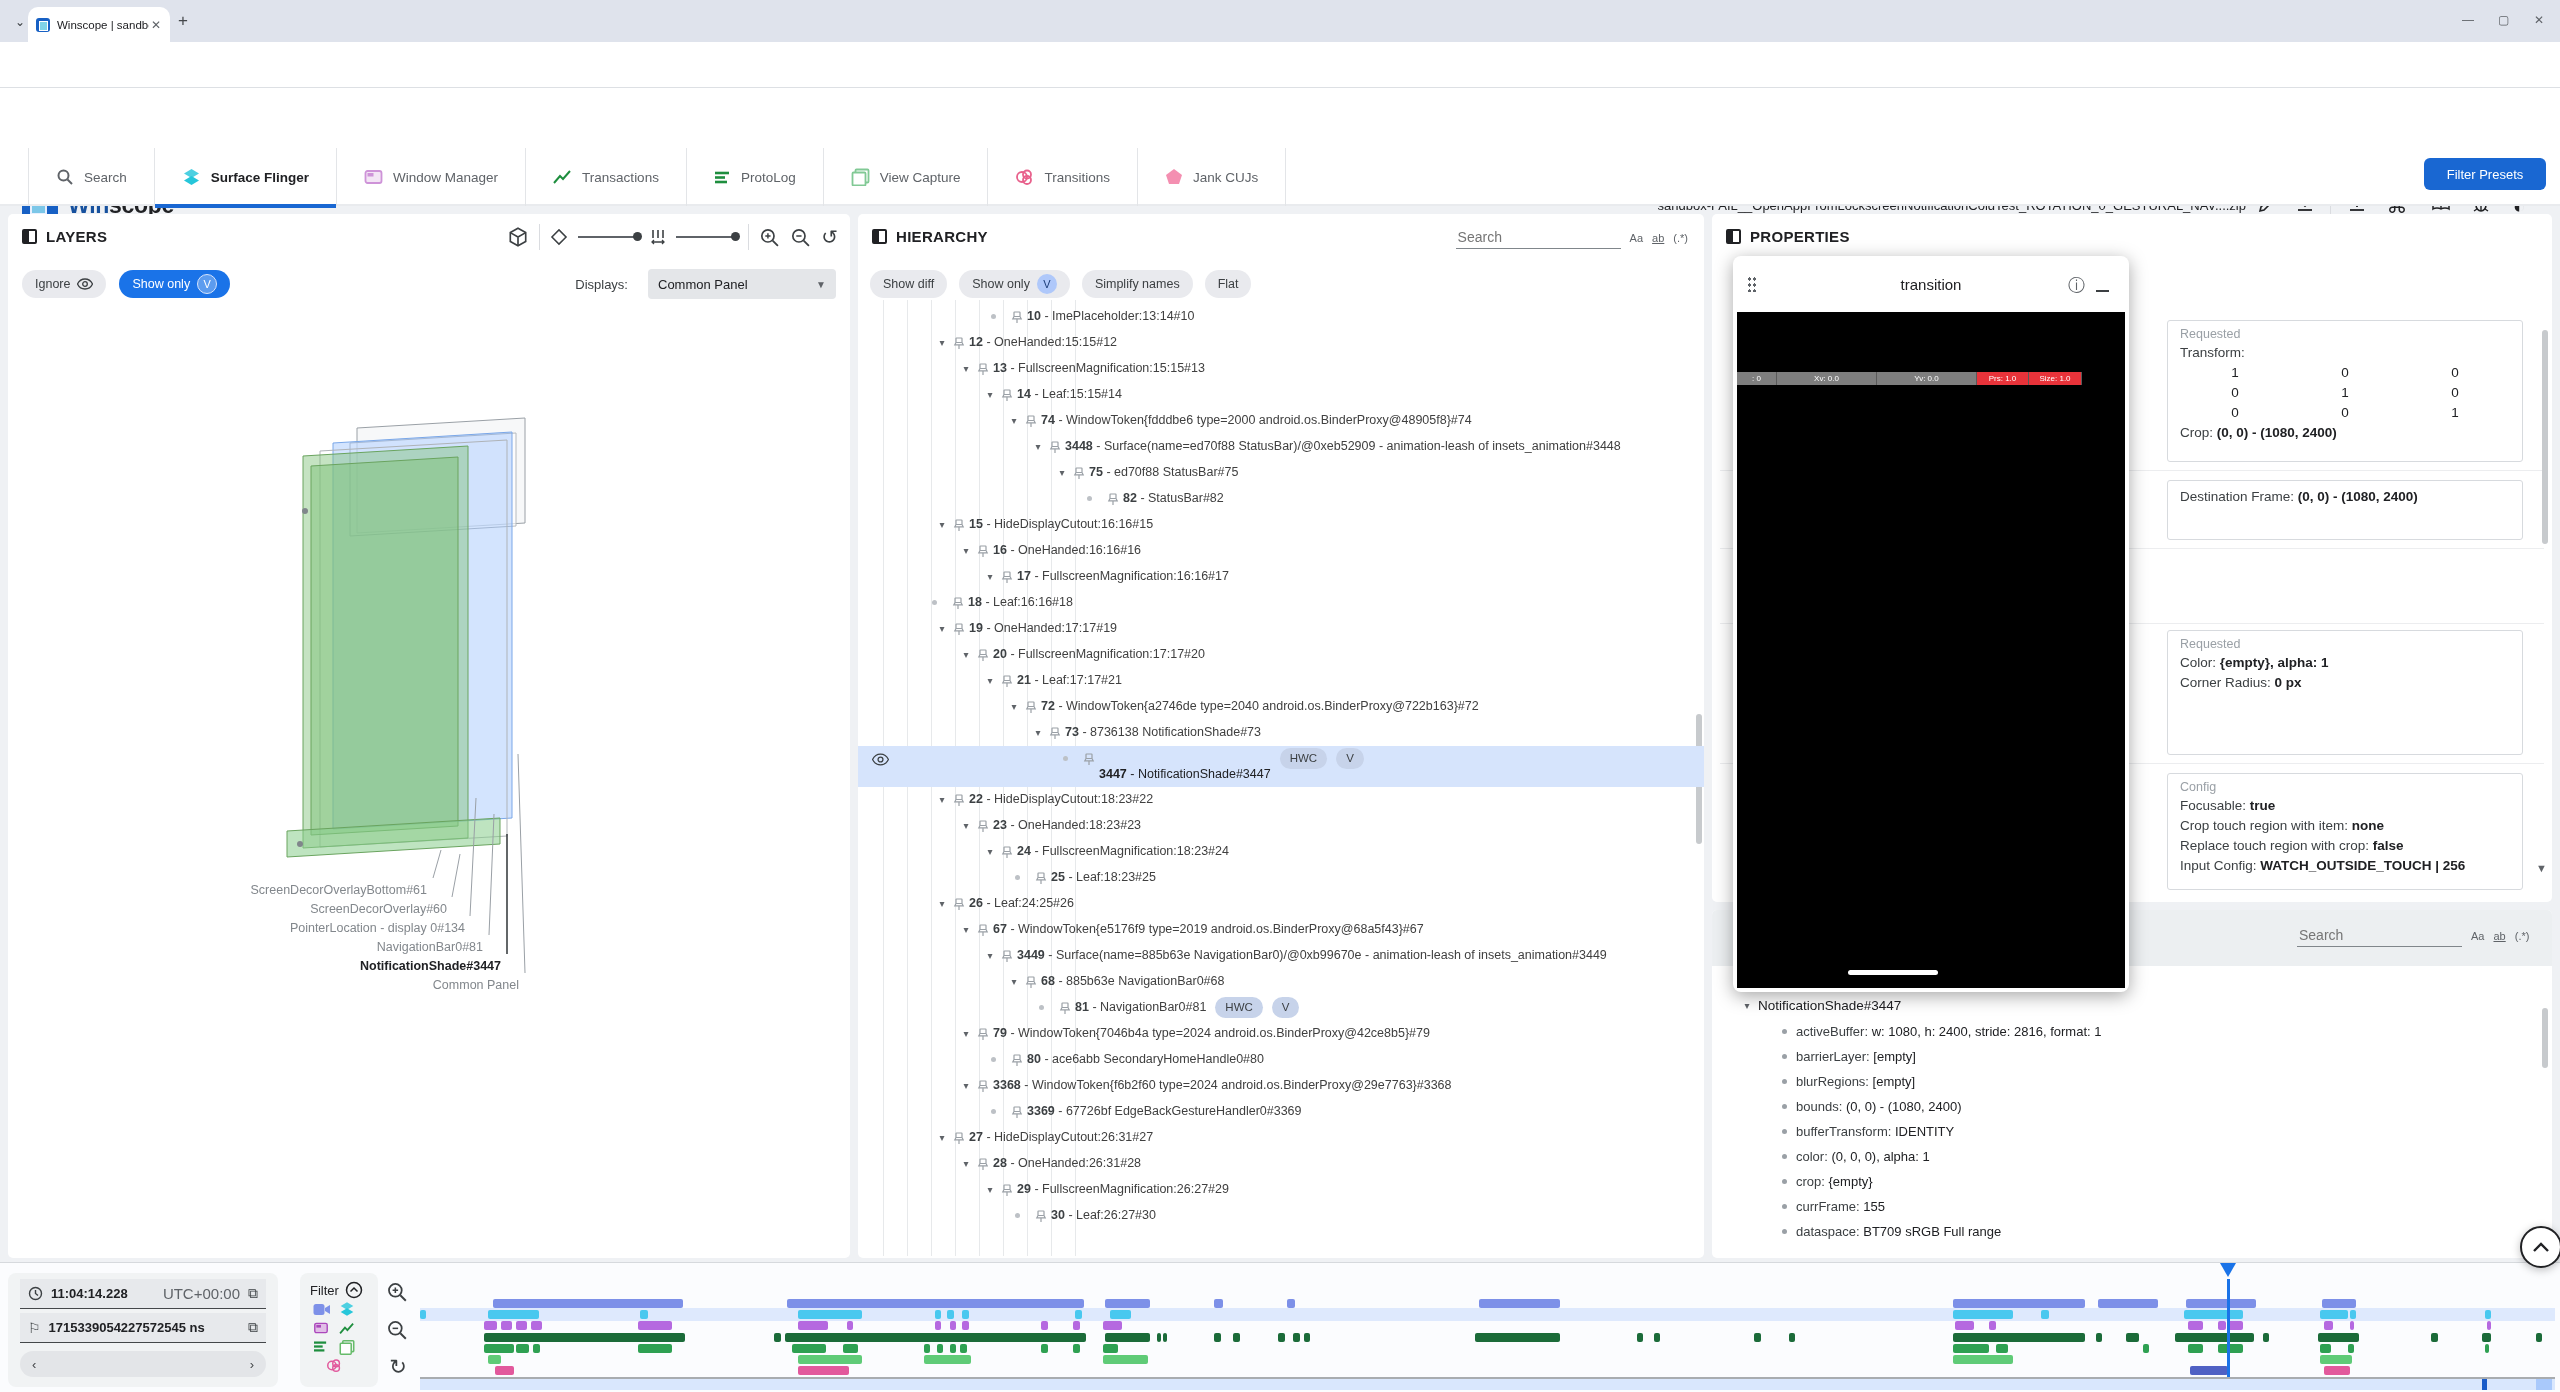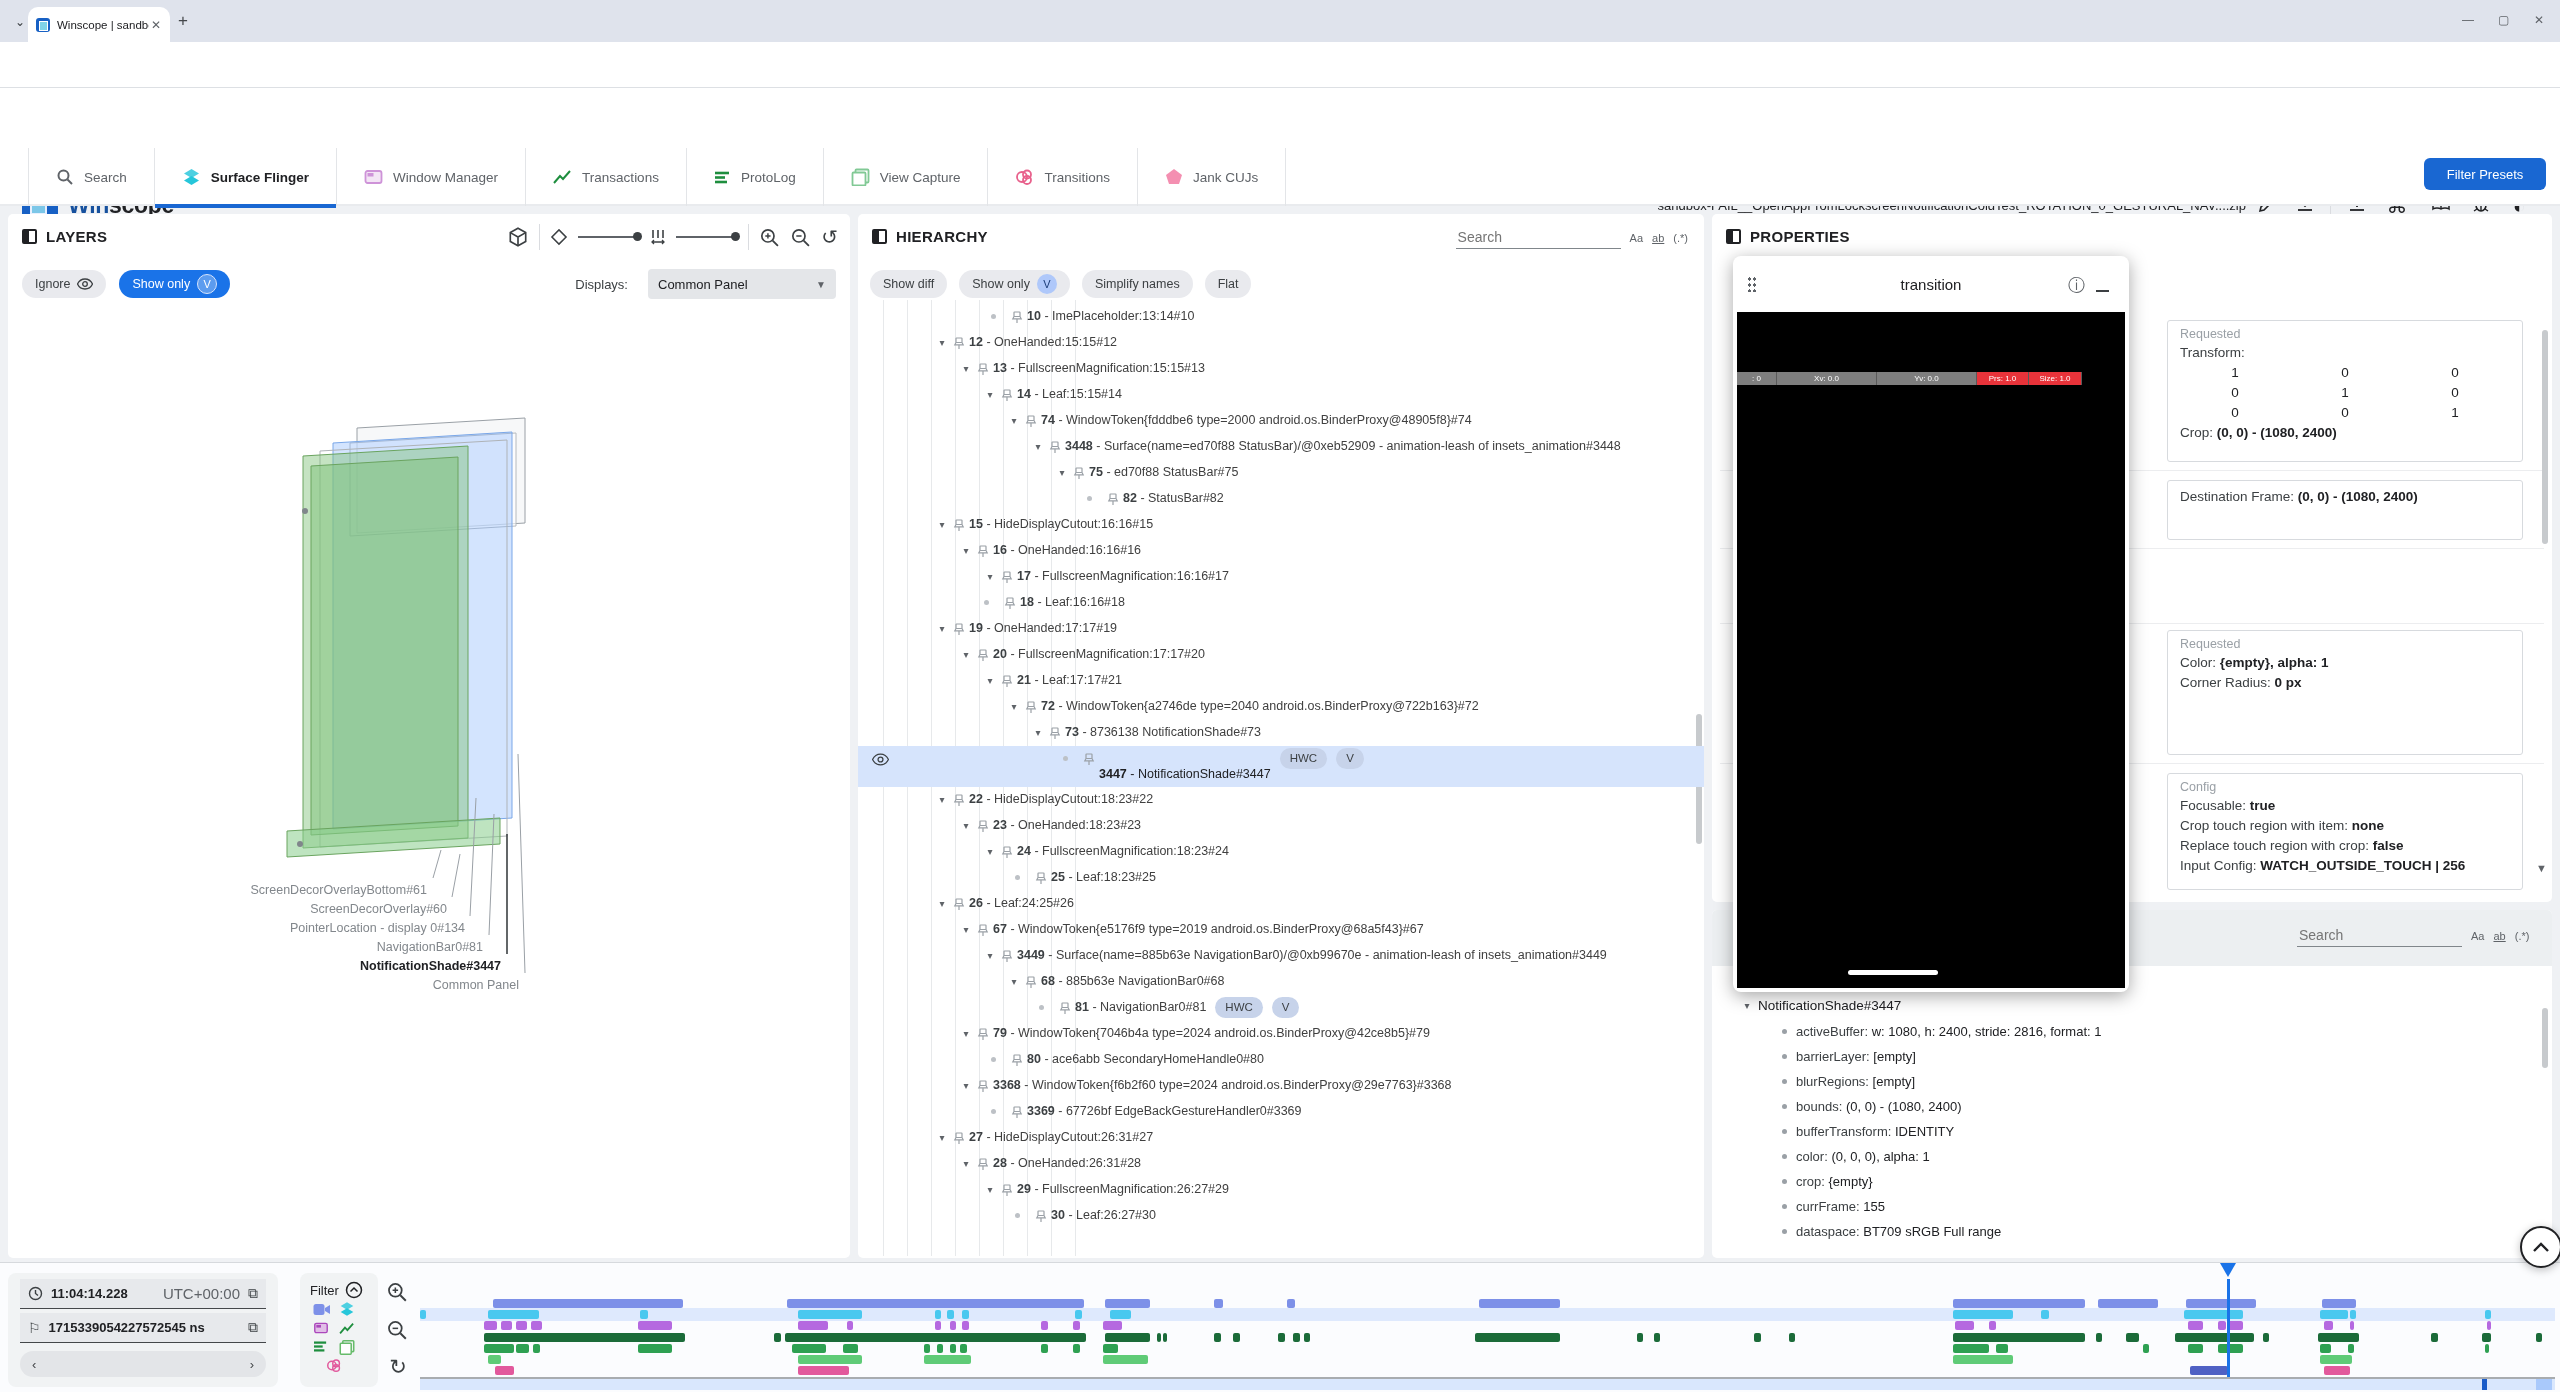--- a/index.html
+++ b/index.html
@@ -518,21 +518,21 @@
       <div class="hrow" style="padding-left: 123px;">
         <span class="tri">▾</span>
         <svg class="pin" width="12" height="13" viewBox="0 0 12 13">
           <rect x="3" y="1" width="6" height="4.5" rx="0.5" fill="none" stroke="#9AA0A6" stroke-width="1.2"></rect>
           <path d="M3 5.5 1.8 7.8h8.4L9 5.5" fill="none" stroke="#9AA0A6" stroke-width="1.2"></path>
           <line x1="6" y1="8" x2="6" y2="12" stroke="#9AA0A6" stroke-width="1.2"></line>
         </svg>
         <span class="hnum">17</span>
         <span class="htxt">&nbsp;- FullscreenMagnification:16:16#17</span>
       </div>
-      <div class="hrow" style="padding-left: 116px;">
+      <div class="hrow" style="padding-left: 64px;">
         <span class="dot"></span>
         <span style="flex:0 0 3px;"></span>
         <svg class="pin" width="12" height="13" viewBox="0 0 12 13">
           <rect x="3" y="1" width="6" height="4.5" rx="0.5" fill="none" stroke="#9AA0A6" stroke-width="1.2"></rect>
           <path d="M3 5.5 1.8 7.8h8.4L9 5.5" fill="none" stroke="#9AA0A6" stroke-width="1.2"></path>
           <line x1="6" y1="8" x2="6" y2="12" stroke="#9AA0A6" stroke-width="1.2"></line>
         </svg>
         <span class="hnum">18</span>
         <span class="htxt">&nbsp;- Leaf:16:16#18</span>
       </div>

